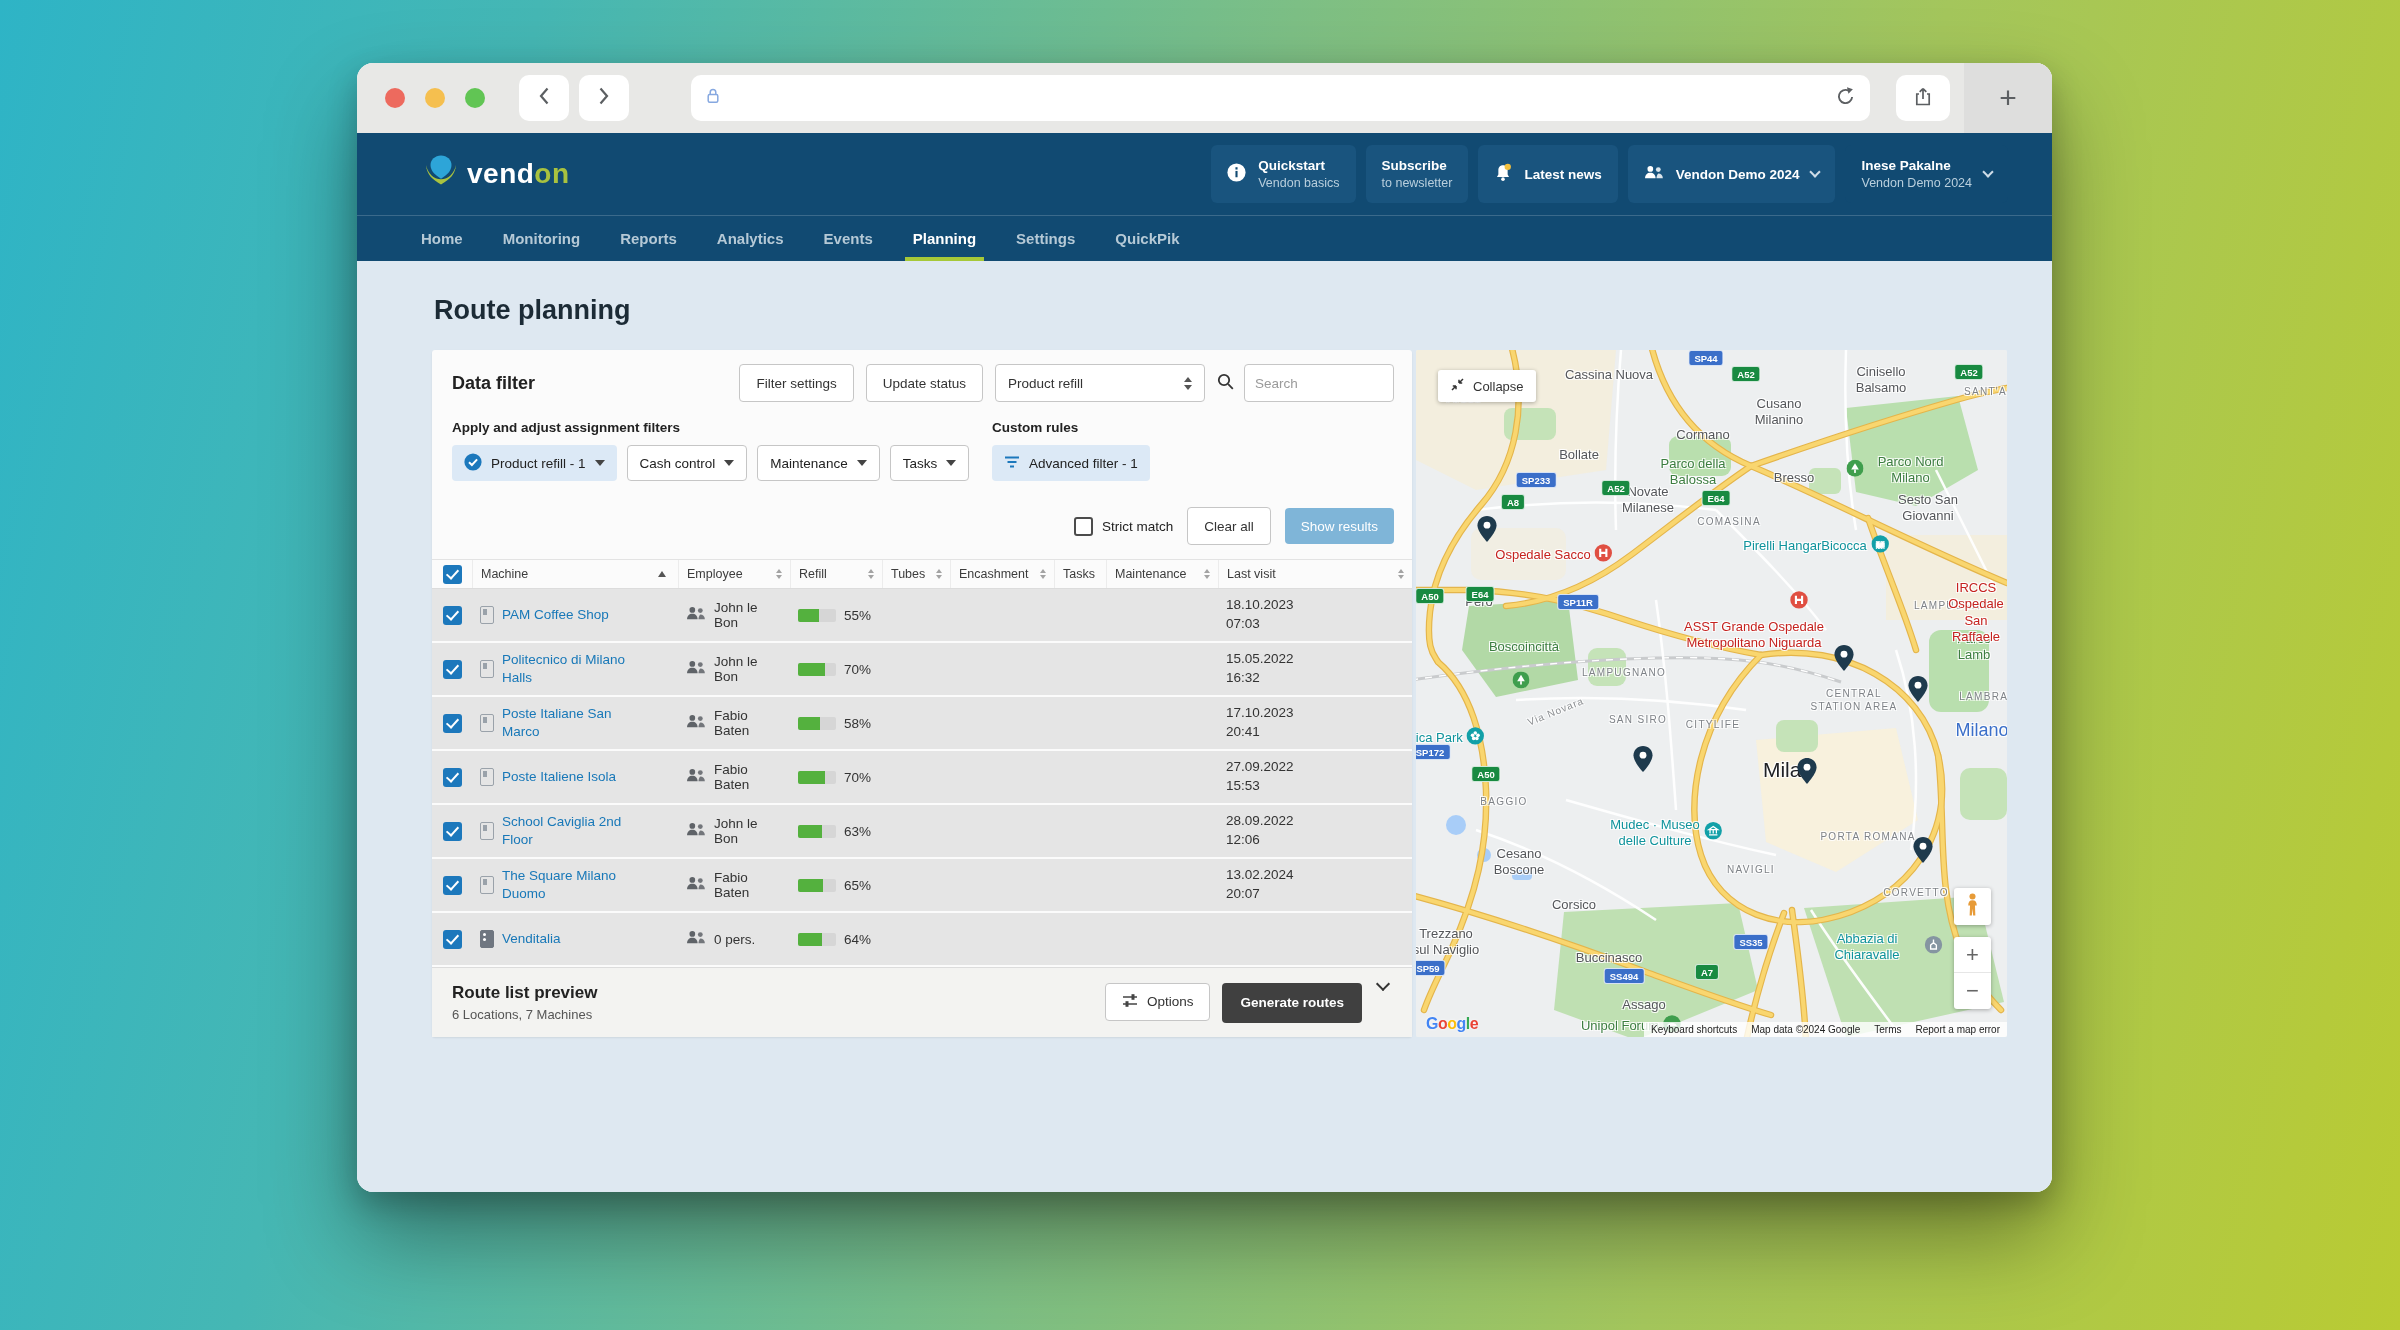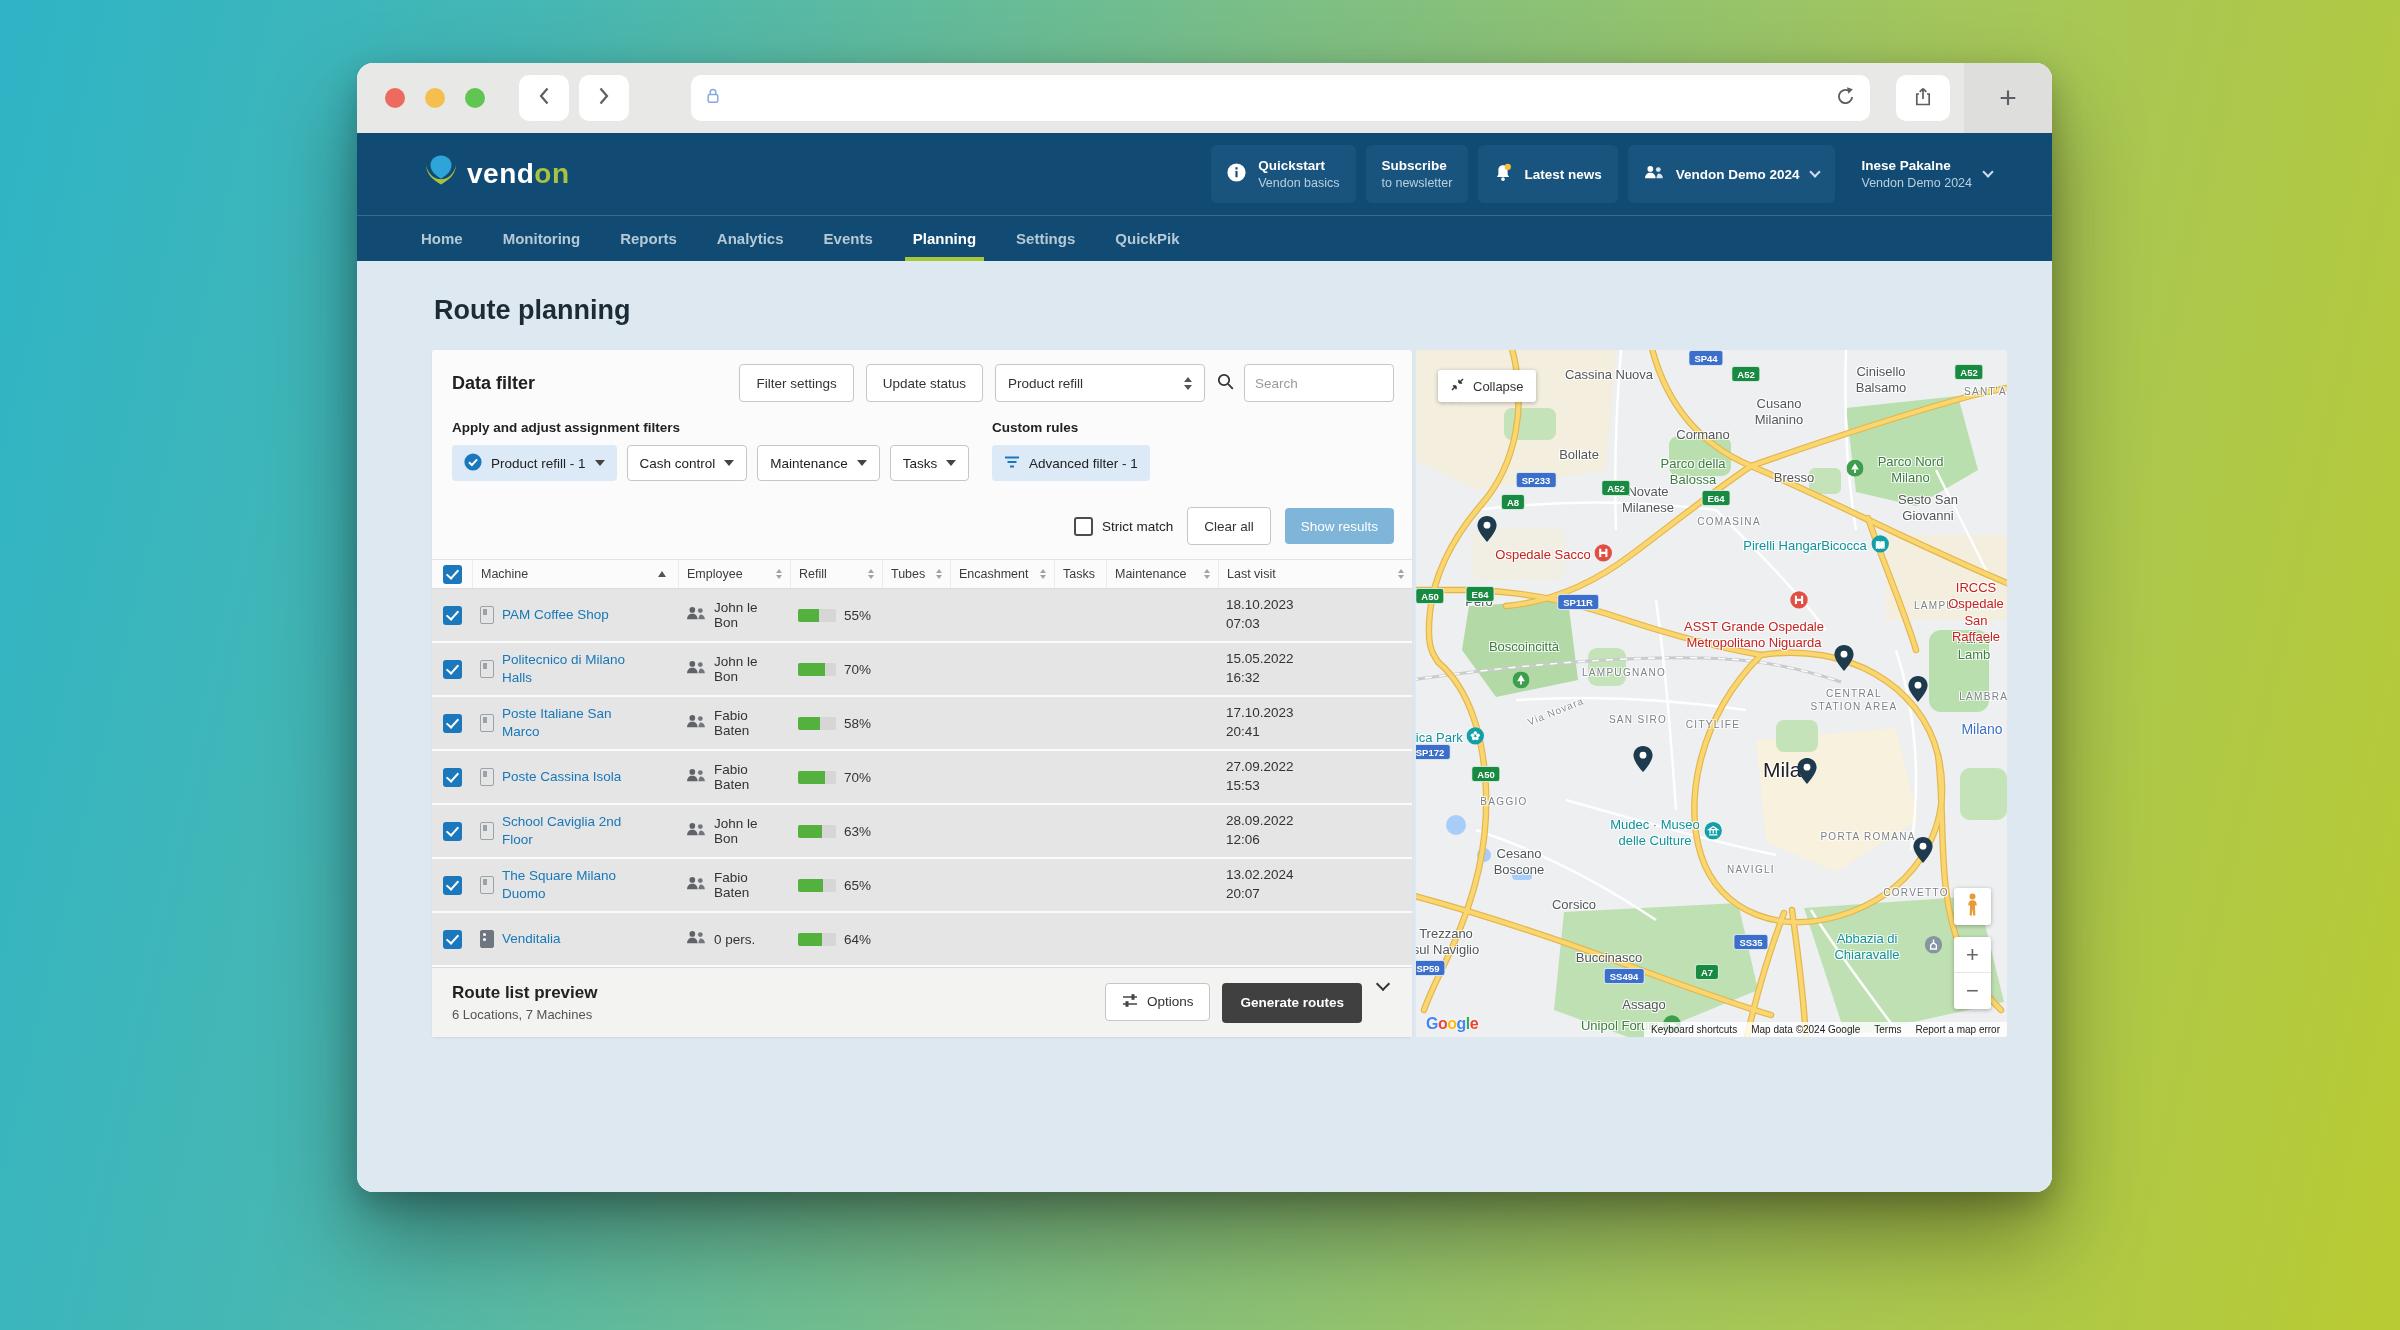--- a/index.html
+++ b/index.html
@@ -98,21 +98,21 @@
   .fchev{width:10px;height:10px;border-right:2.4px solid #333;border-bottom:2.4px solid #333;transform:rotate(45deg);margin:-4px 6px 0 4px;cursor:pointer;}
   
   .map{position:relative;width:591px;height:687px;overflow:hidden;border-radius:2px;background:#edeff0;flex:none;}
   .map svg.base{position:absolute;left:0;top:0;}
   .mlabel{position:absolute;transform:translate(-50%,-50%);white-space:pre-line;text-align:center;display:flex;align-items:center;gap:4px;line-height:1.25;
     text-shadow:-1px -1px 0 rgba(255,255,255,.85),1px -1px 0 rgba(255,255,255,.85),-1px 1px 0 rgba(255,255,255,.85),1px 1px 0 rgba(255,255,255,.85);}
   .l-town{font-size:13px;color:#54565a;}
   .l-area{font-size:10px;letter-spacing:1.3px;color:#7e8287;font-weight:500;}
   .l-road{font-size:10px;letter-spacing:1px;color:#8a8d90;}
   .l-city{font-size:21px;color:#202124;font-weight:500;}
-  .l-cityblue{font-size:14px;color:#3b6fc9;font-weight:500;justify-content:center;}
+  .l-cityblue{font-size:18px;color:#3b6fc9;font-weight:500;justify-content:center;}
   .l-park{font-size:13px;color:#3c7d40;}
   .l-hosp{font-size:13px;color:#c5221f;}
   .l-teal{font-size:13px;color:#0f939c;}
   .shield{position:absolute;transform:translate(-50%,-50%);font-size:9.5px;font-weight:700;color:#fff;padding:1.5px 5px;border-radius:3px;border:1px solid rgba(255,255,255,.8);}
   .sh-g{background:#188a41;} .sh-b{background:#3b6fc9;}
   .pin{position:absolute;transform:translate(-50%,-100%);}
   .mctrl{position:absolute;background:#fff;border-radius:3px;box-shadow:0 1px 4px rgba(0,0,0,.3);}
   .collapse-btn{left:22px;top:20px;display:flex;align-items:center;gap:8px;padding:7px 12px;font-size:13px;color:#333;cursor:pointer;}
   .pegman{right:16px;bottom:112px;width:37px;height:37px;display:flex;align-items:center;justify-content:center;cursor:pointer;}
   .zoomctl{right:16px;bottom:28px;width:37px;display:flex;flex-direction:column;cursor:pointer;}
@@ -460,21 +460,21 @@
                 <span>17.10.2023</span>
                 <span>20:41</span>
               </div>
             </div>
             <div class="tgrid row">
               <div class="cell center">
                 <span class="cb-on"></span>
               </div>
               <div class="cell">
                 <span class="m-icon"></span>
-                <a class="mlink" href="#" style="max-width: 150px; display: inline-block;">Poste Cassina Isola</a>
+                <a class="mlink" href="#" style="max-width: 150px; display: inline-block;">Poste Italiene Isola</a>
               </div>
               <div class="cell">
                 <span><svg width="20" height="15" viewBox="0 0 19 14">
                     <circle cx="6" cy="3.6" r="2.7" fill="#5f6368"></circle>
                     <path d="M1 12.5 C1 9 3.2 7.2 6 7.2 C8.8 7.2 11 9 11 12.5 Z" fill="#5f6368"></path>
                     <circle cx="13.6" cy="4.2" r="2.3" fill="#5f6368" opacity=".85"></circle>
                     <path d="M11.8 12.5 C12 9.8 13 8 13.6 7.9 C16 7.9 17.9 9.7 17.9 12.5 Z" fill="#5f6368" opacity=".85"></path>
                   </svg></span>
                 <span>Fabio Baten</span>
               </div>

